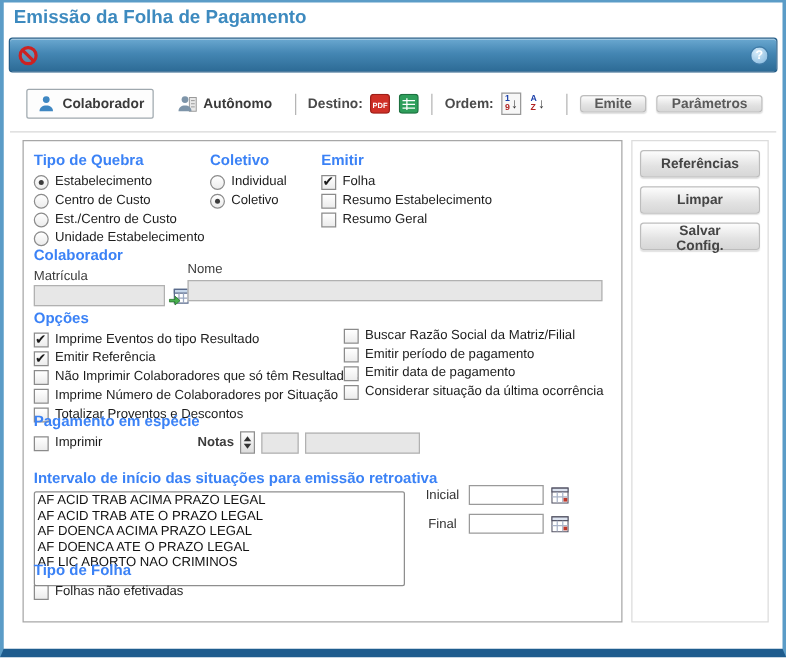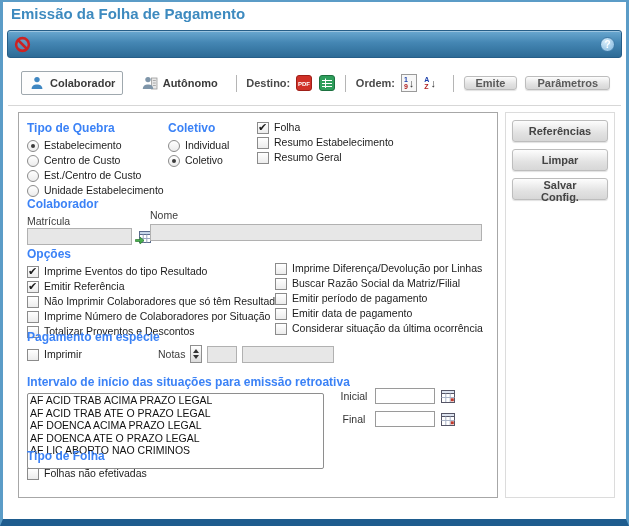--- a/index.html
+++ b/index.html
@@ -178,20 +178,21 @@
         <input type="radio" name="contexto" class="radio" style="">
         <span>Individual</span>
       </label>
       <label class="opt">
         <input type="radio" name="contexto" class="radio" checked="" style="">
         <span>Coletivo</span>
       </label>
     </div>
 
     <div class="group" style="left:238px;top:8px;">
+      <div class="ghead">Emitir</div>
       <label class="opt">
         <input type="checkbox" class="cb" checked="" style="">
         <span>Folha</span>
       </label>
       <label class="opt">
         <input type="checkbox" class="cb" style="">
         <span>Resumo Estabelecimento</span>
       </label>
       <label class="opt">
         <input type="checkbox" class="cb" style="">
@@ -241,24 +242,20 @@
         <span>Imprime Número de Colaboradores por Situação</span>
       </label>
       <label class="opt">
         <input type="checkbox" class="cb" style="">
         <span>Totalizar Proventos e Descontos</span>
       </label>
     </div>
     <div class="group" style="left:256px;top:149px;">
       <label class="opt">
         <input type="checkbox" class="cb" style="">
-        <span>Imprime Diferença/Devolução por Linhas</span>
-      </label>
-      <label class="opt">
-        <input type="checkbox" class="cb" style="">
         <span>Buscar Razão Social da Matriz/Filial</span>
       </label>
       <label class="opt">
         <input type="checkbox" class="cb" style="">
         <span>Emitir período de pagamento</span>
       </label>
       <label class="opt">
         <input type="checkbox" class="cb" style="">
         <span>Emitir data de pagamento</span>
       </label>
@@ -269,21 +266,21 @@
     </div>
 
     <div class="group" style="left:8px;top:217px;">
       <div class="ghead">Pagamento em espécie</div>
       <label class="opt">
         <input type="checkbox" class="cb" style="">
         <span>Imprimir</span>
       </label>
     </div>
     <div class="irow" style="left:139px;top:232px;">
-      <span class="flabel" style="margin:0;">Notas</span>
+      <span class="flabel" style="margin:0;font-weight:bold;">Notas</span>
       <span class="spinner">
         <span class="tri-up"></span>
         <span class="tri-down"></span>
       </span>
       <input class="input-gray" style="width: 30px;" disabled="" value="">
       <input class="input-gray" style="width: 92px;" disabled="" value="">
     </div>
 
     <div class="group" style="left:8px;top:262px;">
       <div class="ghead">Intervalo de início das situações para emissão retroativa</div>

